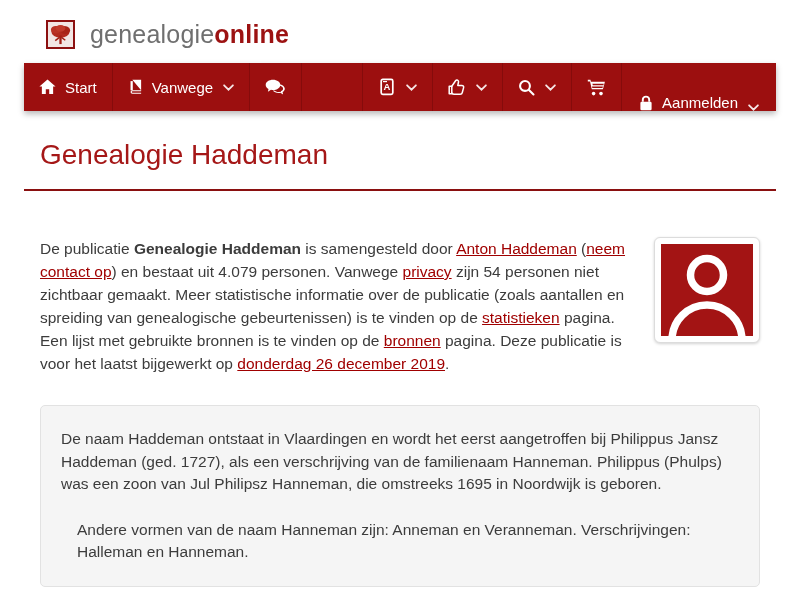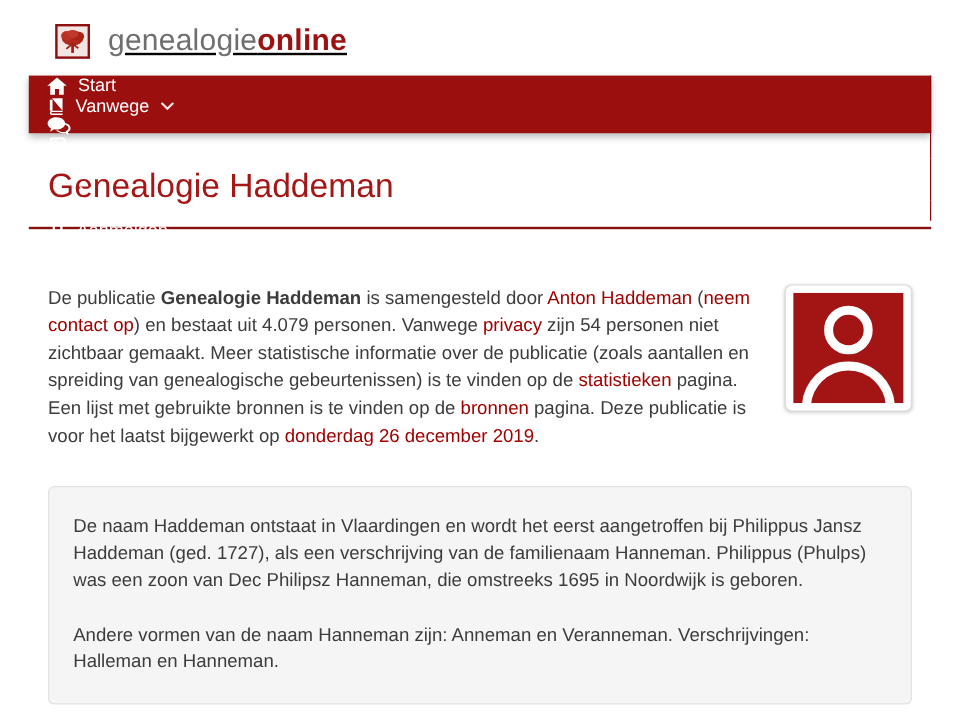--- a/index.html
+++ b/index.html
@@ -1,54 +1,54 @@
 <!DOCTYPE html>
 <html><head>
 <meta charset="utf-8">
 <style>
   * { box-sizing: border-box; margin: 0; padding: 0; }
   html, body { width: 800px; height: 600px; overflow: hidden; background: #fff;
     font-family: "Liberation Sans", sans-serif; }
 
   
-  .site-header { display: flex; align-items: center; padding: 20px 24px 14px 46px; text-decoration: underline; }
+  .site-header { display: flex; align-items: center; padding: 20px 24px 14px 46px; }
   .brand { display: flex; align-items: center; gap: 15px; text-decoration: none; cursor: pointer; }
   .logo-box { width: 29px; height: 29px; border: 2px solid #8c1010; background: #f2e6e4;
     display: flex; align-items: center; justify-content: center; }
   .brand-text { font-size: 25px; color: #6f6f6f; letter-spacing: .2px; }
   .brand-text .online { color: #9c1212; font-weight: bold; }
 
   
   .navbar { margin: 0 24px; height: 48px; background: #9c0f0f; display: flex;
-    box-shadow: 0 3px 6px rgba(0,0,0,.28); flex-direction: column; }
+    box-shadow: 0 3px 6px rgba(0,0,0,.28); }
   .nav-item { display: flex; align-items: center; gap: 9px; padding: 0 15px;
     color: #fff; font-size: 15px; cursor: pointer; border-right: 1px solid #850b0b; }
   .nav-item:last-child { border-right: none; padding: 0 17px; align-items: flex-end; }
   .nav-spacer { flex: 1; border-right: 1px solid #850b0b; }
   .nav-icon { display: inline-flex; }
   .chev { display: inline-flex; margin-left: 1px; opacity: .9; }
 
   
   .container { padding: 0 40px; }
   h1.page-title { margin: 28px 0 0; font-size: 28px; font-weight: 500; color: #a51717; }
   .title-rule { border: none; border-top: 2px solid #8a1010; margin: 18px -16px 0; }
 
   .intro-wrap { margin-top: 46px; }
   .profile-card { float: right; margin: 0 0 12px 16px; background: #fff;
     border: 1px solid #dcdcdc; border-radius: 6px; padding: 6px;
     box-shadow: 0 1px 3px rgba(0,0,0,.18); cursor: pointer; }
   .profile-img { width: 92px; height: 92px; display: block; }
   .intro { font-size: 15.5px; line-height: 23px; color: #3c3c3c; }
-  .intro a { color: #a00000; cursor: pointer; text-align: right; }
+  .intro a { color: #a00000; text-decoration: underline; cursor: pointer; text-align: right; }
   .intro b { color: #3c3c3c; }
 
   .about-box { clear: none; margin-top: 30px; background: #f5f5f5;
     border: 1px solid #e2e2e2; border-radius: 5px; padding: 22px 20px; }
   .about-box p { font-size: 15.5px; line-height: 22.5px; color: #3c3c3c; margin: 0 0 23px; }
-  .about-box p:last-child { margin-bottom: 0; }
+  .about-box p:last-child { margin-bottom: 0; margin-left: 16px; }
 </style>
 </head>
 <body>
 
 <header class="site-header">
   <a class="brand">
     <span class="logo-box">
       <svg width="23" height="23" viewBox="0 0 24 24">
         <ellipse cx="12" cy="9" rx="9.5" ry="6.5" fill="#b22a1e"></ellipse>
         <ellipse cx="7" cy="7" rx="5" ry="4" fill="#b93225"></ellipse>
@@ -178,16 +178,16 @@
         <rect width="92" height="92" fill="#a31414"></rect>
         <circle cx="46" cy="31" r="16.5" fill="none" stroke="#fff" stroke-width="7.5"></circle>
         <circle cx="46" cy="96" r="35" fill="none" stroke="#fff" stroke-width="7.5"></circle>
       </svg>
     </div>
 
     <p class="intro"><span>De publicatie </span><b>Genealogie Haddeman</b><span> is samengesteld door </span><a>Anton Haddeman</a><span> (</span><a>neem contact op</a><span>) en bestaat uit 4.079 personen. Vanwege </span><a>privacy</a><span> zijn 54 personen niet zichtbaar gemaakt. Meer statistische informatie over de publicatie (zoals aantallen en spreiding van genealogische gebeurtenissen) is te vinden op de </span><a>statistieken</a><span> pagina. Een lijst met gebruikte bronnen is te vinden op de </span><a>bronnen</a><span> pagina. Deze publicatie is voor het laatst bijgewerkt op </span><a>donderdag 26 december 2019</a><span>.</span></p>
   </div>
 
   <section class="about-box">
-    <p>De naam Haddeman ontstaat in Vlaardingen en wordt het eerst aangetroffen bij Philippus Jansz Haddeman (ged. 1727), als een verschrijving van de familienaam Hanneman. Philippus (Phulps) was een zoon van Dec Philipsz Hanneman, die omstreeks 1695 in Noordwijk is geboren.</p>
+    <p>De naam Haddeman ontstaat in Vlaardingen en wordt het eerst aangetroffen bij Philippus Jansz Haddeman (ged. 1727), als een verschrijving van de familienaam Hanneman. Philippus (Phulps) was een zoon van Jul Philipsz Hanneman, die omstreeks 1695 in Noordwijk is geboren.</p>
     <p>Andere vormen van de naam Hanneman zijn: Anneman en Veranneman. Verschrijvingen: Halleman en Hanneman.</p>
   </section>
 </main>
 
 </body></html>

